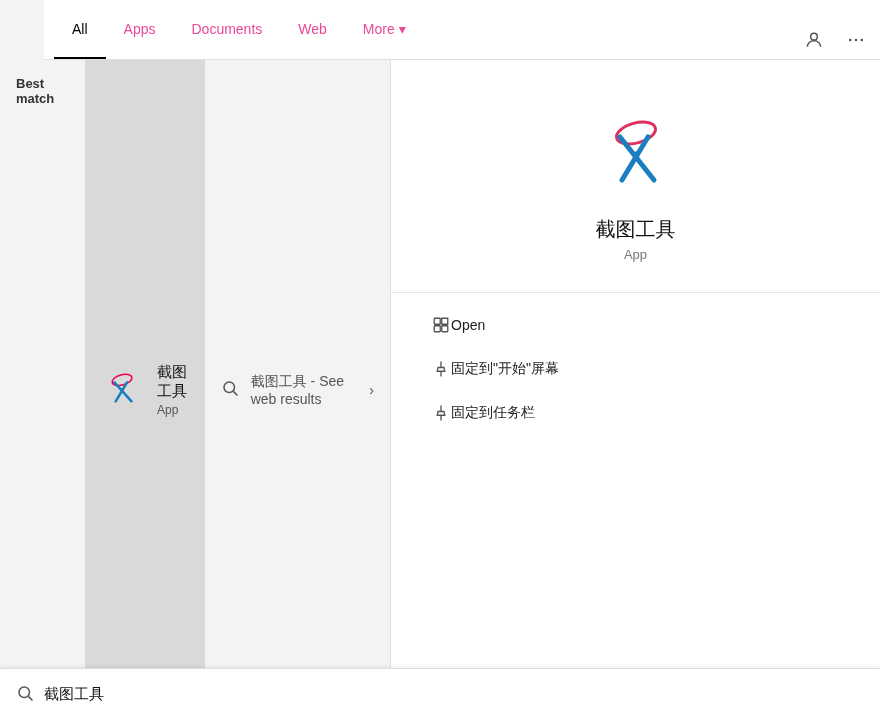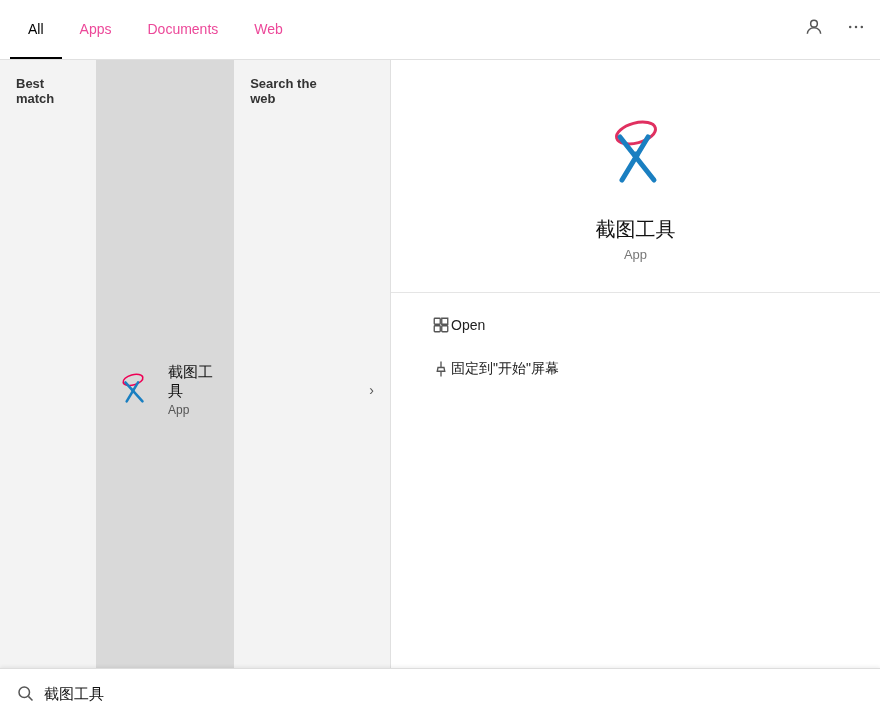--- a/index.html
+++ b/index.html
@@ -9,26 +9,27 @@
       width: 880px;
       height: 720px;
       overflow: hidden;
       display: flex;
       flex-direction: column;
     }
 
     
     .top-nav {
       display: flex;
-      align-items: center;
+      align-items: flex-end;
       background: #fff;
       border-bottom: 1px solid #e0e0e0;
       height: 60px;
       padding: 0 10px;
       justify-content: space-between;
+      margin-left: 44px;
     }
     .nav-tabs {
       display: flex;
       align-items: flex-end;
       height: 100%;
     }
     .nav-tab {
       padding: 0 18px;
       height: 100%;
       display: flex;
@@ -254,20 +255,23 @@
     </div>
     <div class="nav-tab">
       <span>Apps</span>
     </div>
     <div class="nav-tab">
       <span>Documents</span>
     </div>
     <div class="nav-tab">
       <span>Web</span>
     </div>
+    <div class="nav-tab">
+      <span>More ▾</span>
+    </div>
   </div>
   <div class="nav-icons">
     <div class="nav-icon-btn">
       <svg width="20" height="20" viewBox="0 0 24 24" fill="none" stroke="#555" stroke-width="1.8">
         <circle cx="12" cy="8" r="4"></circle>
         <path d="M4 20c0-4 3.6-7 8-7s8 3 8 7"></path>
       </svg>
     </div>
     <div class="nav-icon-btn">
       <svg width="20" height="20" viewBox="0 0 24 24" fill="#555">
@@ -296,22 +300,32 @@
 
           <circle cx="30" cy="30" r="2.5" fill="#1a7fc1"></circle>
         </svg>
       </div>
       <div class="item-text">
         <div class="item-title">截图工具</div>
         <div class="item-subtitle">App</div>
       </div>
     </div>
 
-    <div class="section-label">Search the web</div>
     <div class="web-search-item">
+      <div class="web-search-left">
+        <div class="search-icon-circle">
+          <svg width="18" height="18" viewBox="0 0 24 24" fill="none" stroke="#555" stroke-width="2">
+            <circle cx="11" cy="11" r="7"></circle>
+            <line x1="16.5" y1="16.5" x2="22" y2="22"></line>
+          </svg>
+        </div>
+        <div class="web-search-text">
+          <span>截图工具</span><span> - See web results</span>
+        </div>
+      </div>
       <div class="chevron-right">›</div>
     </div>
   </div>
 
   <div class="right-panel">
 
     <div class="app-detail">
       <div class="app-icon-large">
         <svg class="scissors-icon-large" viewBox="0 0 80 80" xmlns="http://www.w3.org/2000/svg">
 
@@ -348,20 +362,30 @@
         <div class="action-icon">
           <svg viewBox="0 0 24 24" fill="none" stroke="#555" stroke-width="1.8">
             <line x1="12" y1="2" x2="12" y2="10"></line>
             <path d="M8 10h8l1 5H7l1-5z"></path>
             <line x1="12" y1="15" x2="12" y2="22"></line>
           </svg>
         </div>
         <span>固定到"开始"屏幕</span>
       </div>
 
+      <div class="action-item">
+        <div class="action-icon">
+          <svg viewBox="0 0 24 24" fill="none" stroke="#555" stroke-width="1.8">
+            <line x1="12" y1="2" x2="12" y2="10"></line>
+            <path d="M8 10h8l1 5H7l1-5z"></path>
+            <line x1="12" y1="15" x2="12" y2="22"></line>
+          </svg>
+        </div>
+        <span>固定到任务栏</span>
+      </div>
 
     </div>
   </div>
 </div>
 
 <div class="bottom-search">
   <div class="search-bar-icon">
     <svg width="18" height="18" viewBox="0 0 24 24" fill="none" stroke="#555" stroke-width="2">
       <circle cx="11" cy="11" r="7"></circle>
       <line x1="16.5" y1="16.5" x2="22" y2="22"></line>

